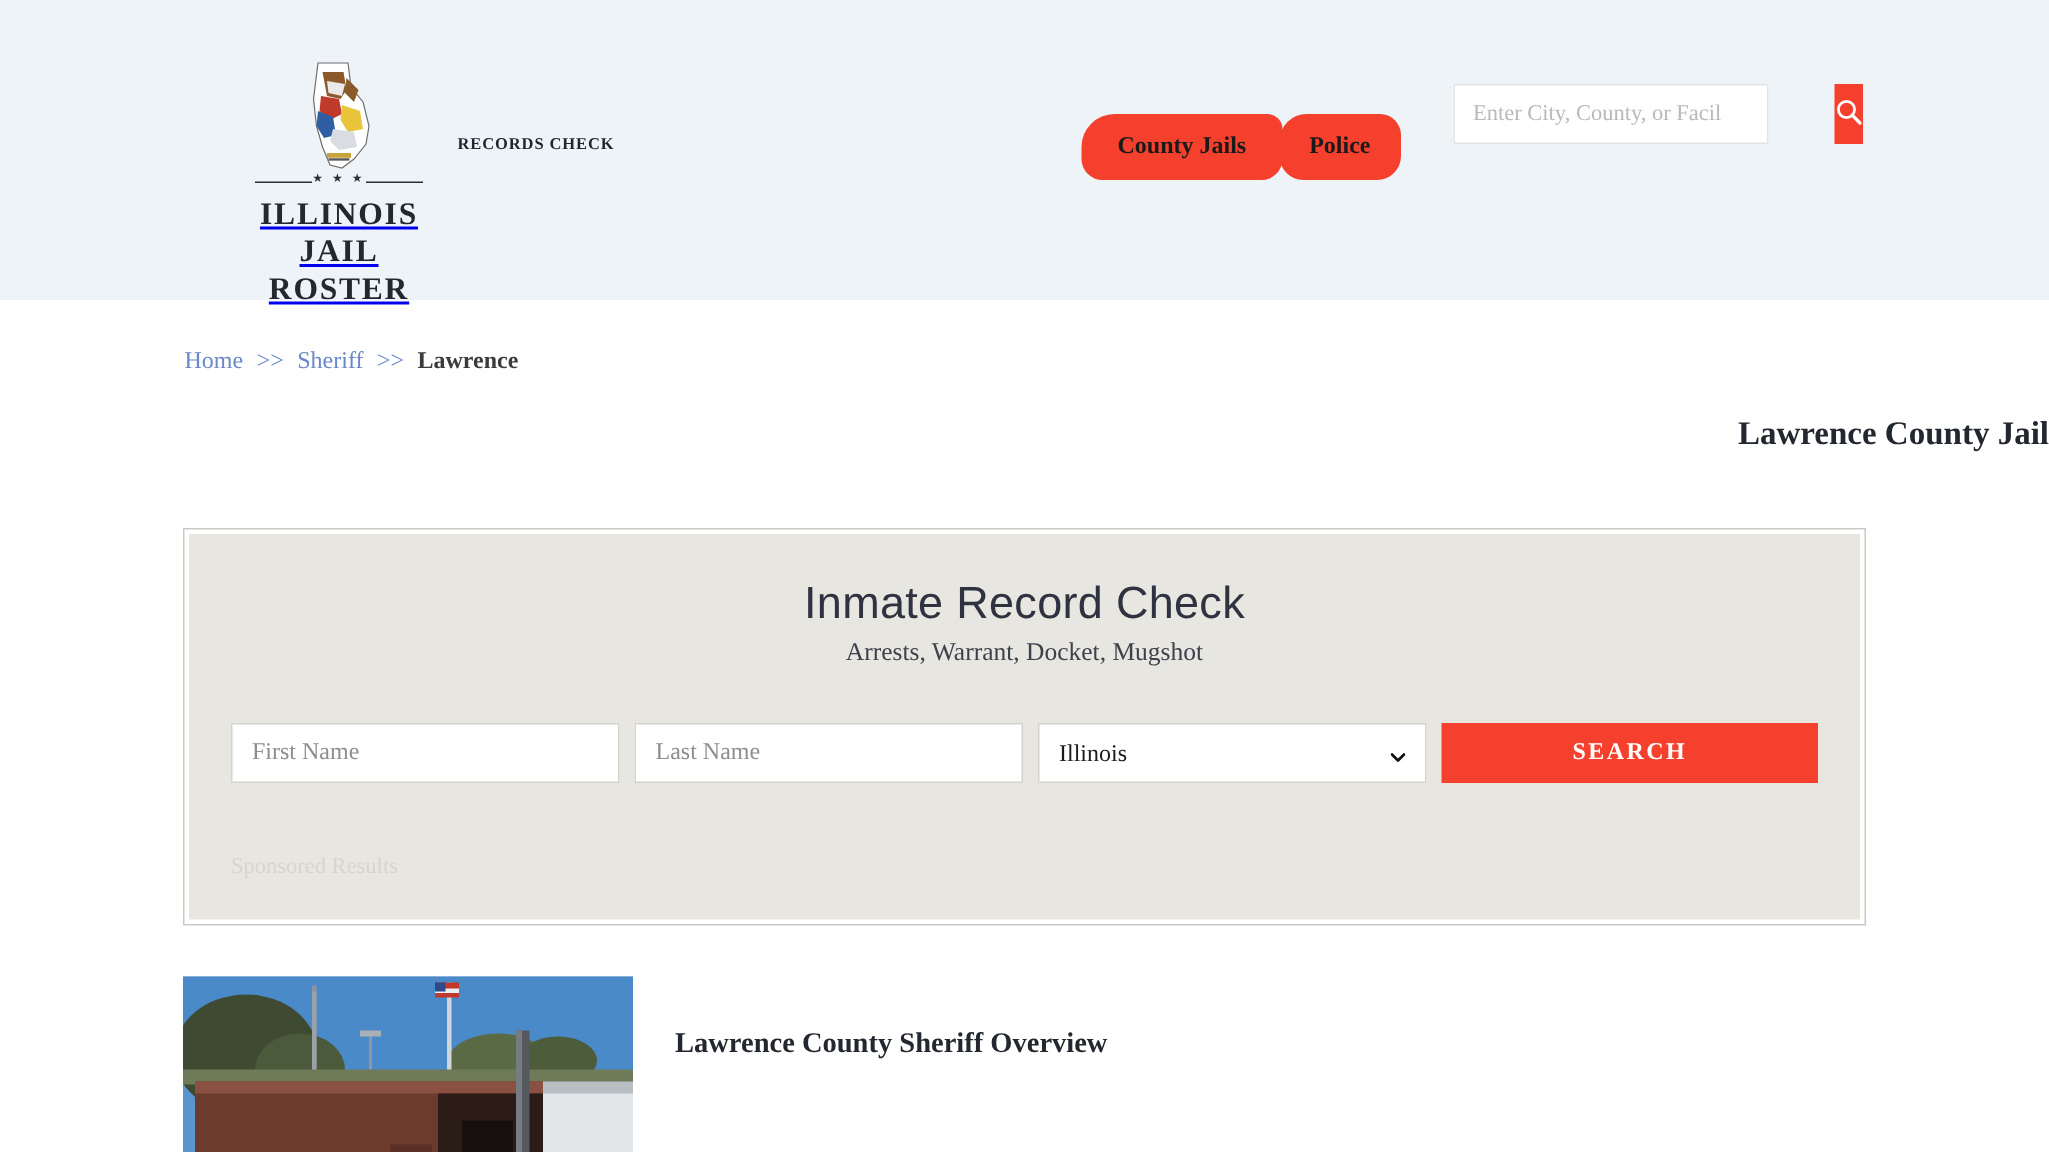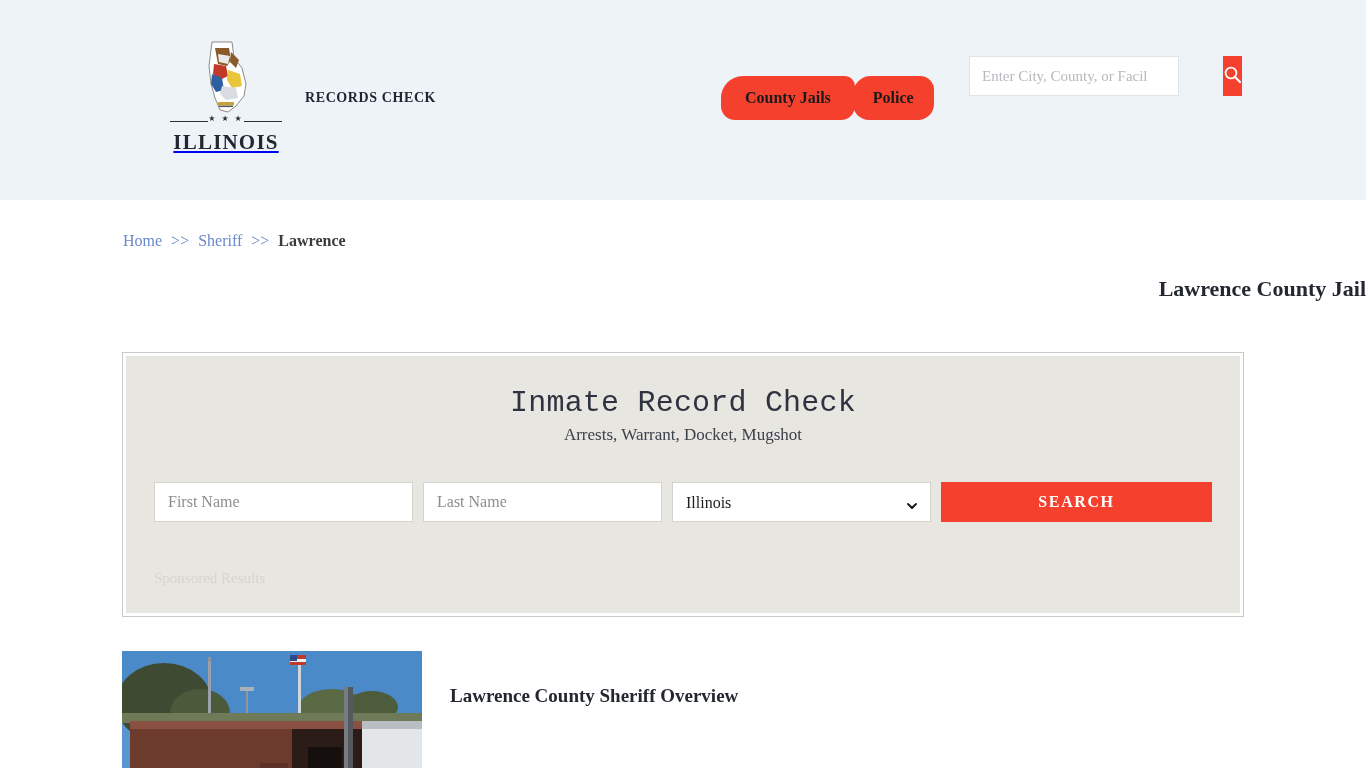--- a/index.html
+++ b/index.html
@@ -69,21 +69,21 @@
     letter-spacing: 1.2px;
     color: #23272f;
   }
 
   .records-check {
     position: absolute;
     left: 182px;
     top: 90px;
     font-family: "Liberation Serif", "DejaVu Serif", serif;
     font-weight: bold;
-    font-size: 14px;
+    font-size: 11px;
     letter-spacing: 0.6px;
     color: #1f2430;
   }
 
   .nav-tabs {
     position: absolute;
     left: 598px;
     top: 76px;
     display: flex;
     align-items: flex-end;
@@ -174,21 +174,21 @@
     background: #ffffff;
     padding: 3px;
   }
   .panel {
     background: #e8e6e1;
     padding: 30px 28px 26px 28px;
   }
   .panel h2 {
     margin: 0;
     text-align: center;
-    font-family: Liberation Mono, monospace;
+    font-family: Liberation Sans, sans-serif;
     font-weight: normal;
     font-size: 30px;
     color: #2f3340;
     letter-spacing: 0.2px;
   }
   .panel .sub {
     text-align: center;
     font-family: "Liberation Serif", "DejaVu Serif", serif;
     font-size: 17px;
     color: #3d414c;
@@ -204,21 +204,21 @@
     border: 1px solid #d5d3ce;
     background: #fff;
     font-family: "Liberation Serif", "DejaVu Serif", serif;
     font-size: 16px;
     color: #701a75;
     padding: 0 13px;
     outline: none;
   }
   .field::placeholder { color: #8e8e8e; }
   .field.first { width: 259px; }
-  .field.last { width: 239px; }
+  .field.last { width: 259px; }
   .select-wrap { position: relative; width: 259px; height: 40px; }
   select.field.state {
     width: 259px;
     -webkit-appearance: none;
     appearance: none;
     background: #fff;
     cursor: pointer;
     color: #1c1c1c;
   }
   .chev {
@@ -298,20 +298,21 @@
           <path d="M20 14 L32 16 L30 24 L21 22 Z" fill="#e9e9e9"></path>
           <path d="M33 12 L41 20 L38 28 L32 22 Z" fill="#8a5a2b"></path>
           <rect x="20" y="62" width="16" height="3.2" fill="#c9a23a"></rect>
           <rect x="21" y="65.5" width="14" height="1.6" fill="#5a5a5a"></rect>
         </svg>
       </div>
       <div class="brand-rule">
         <span>★ ★ ★</span>
       </div>
       <div class="brand-name">ILLINOIS</div>
+      <div class="brand-name">JAIL ROSTER</div>
     </a>
 
     <div class="records-check">RECORDS CHECK</div>
 
     <nav class="nav-tabs">
       <button class="nav-tab">County Jails</button>
       <button class="nav-tab second">Police</button>
     </nav>
 
     <div class="search-wrap">

